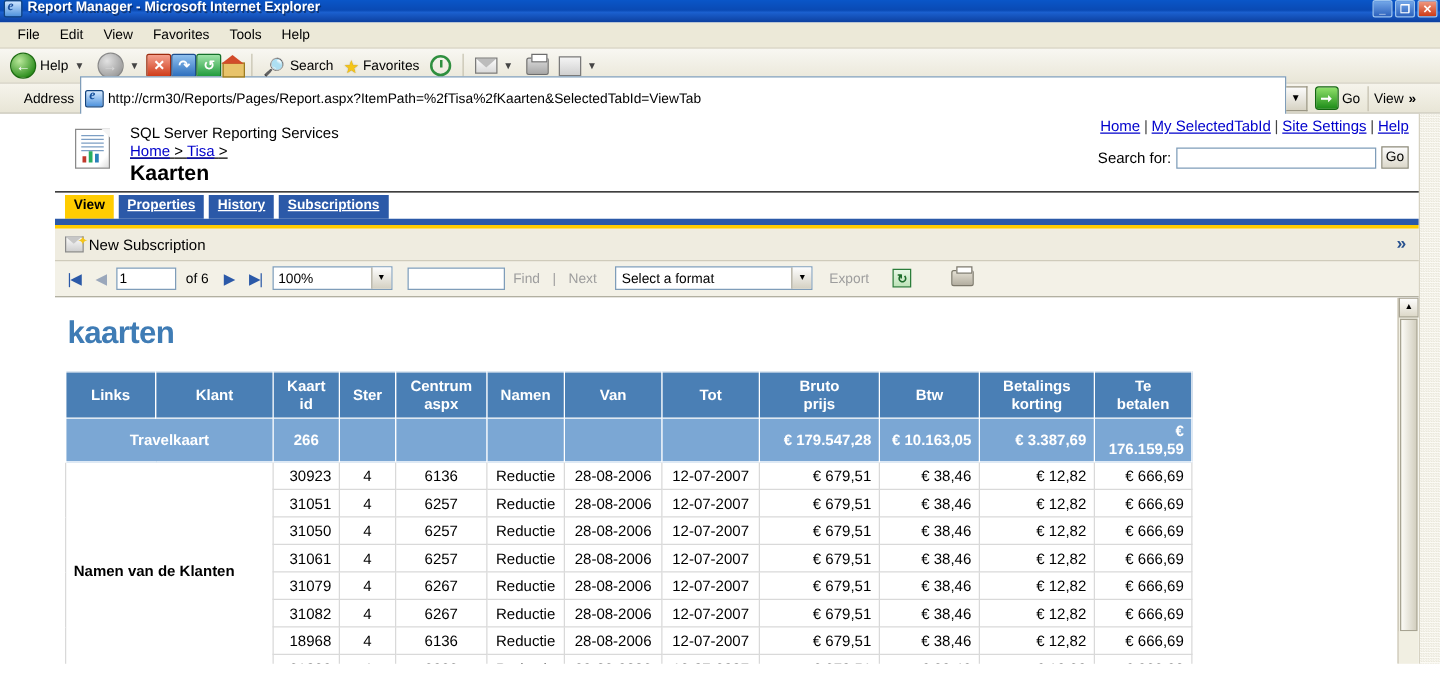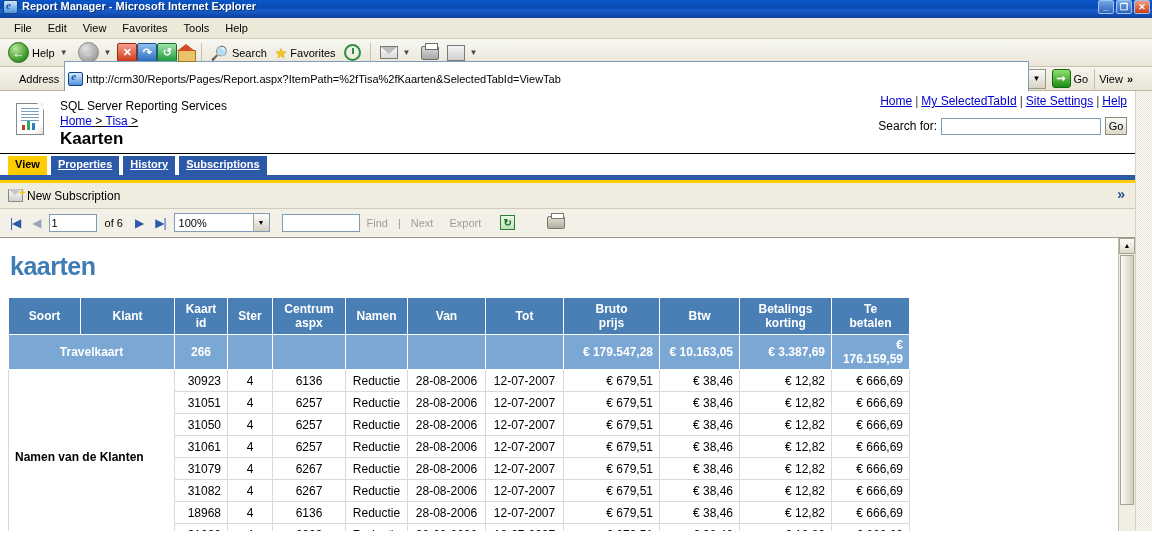--- a/index.html
+++ b/index.html
@@ -150,21 +150,21 @@
   .chev2 { font-size:11px; font-weight:bold; }
 
   
   .page {
     position: relative;
     width: 1152px;
     height: 440px;
     background: #fff;
     display: flex;
   }
-  .page-main { flex: 1 1 auto; min-width:0; display:flex; flex-direction:column; }
+  .page-main { flex: 1 1 auto; min-width:0; display:flex; flex-direction:column;margin-left:44px; }
 
   .rs-header {
     border-bottom: 1px solid #000;
     padding: 6px 0 0 0;
     display: flex;
     position: relative;
     height: 66px;
   }
   .rs-icon-wrap { width: 60px; display:flex; justify-content:center; padding-top:6px;}
   .rs-doc {
@@ -548,20 +548,24 @@
       <span class="navbtn">▶</span>
       <span class="navbtn">▶|</span>
       <div class="zoomsel">
         <span>100%</span>
         <span class="ddbtn">▼</span>
       </div>
       <input class="findbox" type="text" value="" style="">
       <span class="dimtext">Find</span>
       <span class="dimtext">|</span>
       <span class="dimtext">Next</span>
+      <div class="fmtsel">
+        <span>Select a format</span>
+        <span class="ddbtn">▼</span>
+      </div>
       <span class="dimtext" style="margin-left:6px">Export</span>
       <div class="refresh-ico">↻</div>
       <div class="printer-ico"></div>
     </div>
 
     <div class="canvas">
       <div class="canvas-inner">
         <div class="rep-title">kaarten</div>
 
         <table class="rpt">
@@ -574,21 +578,21 @@
               <col style="width:62px">
               <col style="width:78px">
               <col style="width:78px">
             <col style="width:96px">
               <col style="width:80px">
               <col style="width:92px">
               <col style="width:78px">
           </colgroup>
           <thead>
             <tr>
-              <th><span>Soort</span></th>
+              <th><span>Links</span></th>
               <th><span>Klant</span></th>
               <th><span>Kaart</span><br><span>id</span></th>
               <th><span>Ster</span></th>
               <th><span>Centrum</span><br><span>aspx</span></th>
               <th><span>Namen</span></th>
               <th><span>Van</span></th>
               <th><span>Tot</span></th>
               <th><span>Bruto</span><br><span>prijs</span></th>
               <th><span>Btw</span></th>
               <th><span>Betalings</span><br><span>korting</span></th>

